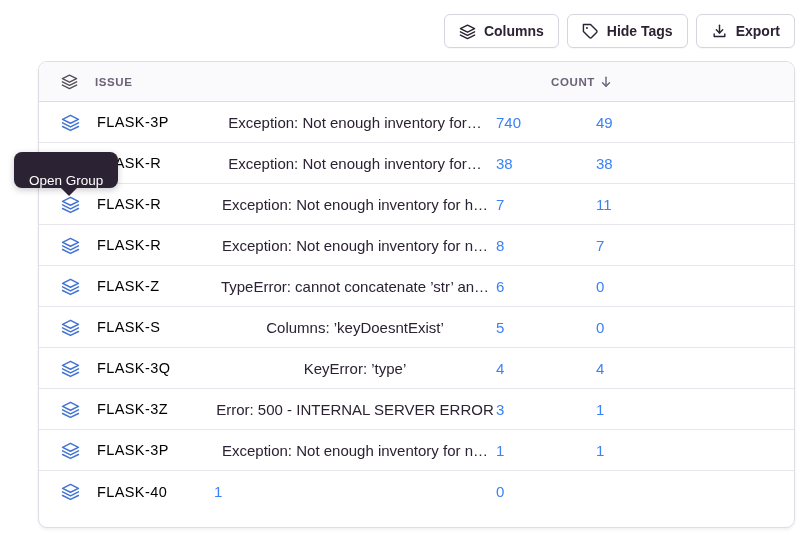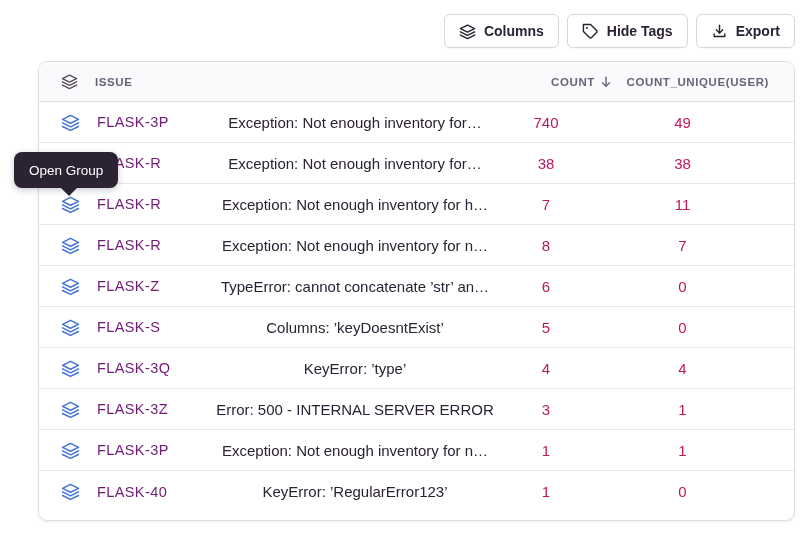--- a/index.html
+++ b/index.html
@@ -11,41 +11,41 @@
   
   .toolbar { display:flex; justify-content:flex-end; gap:8px; margin-bottom:13px; }
   .tb-btn { display:inline-flex; align-items:center; gap:8px; height:34px; padding:0 14px;
             background:#ffffff; border:1px solid #d8d4de; border-radius:6px;
             font-family:inherit; font-size:14px; font-weight:700; color:#2b2233;
             cursor:pointer; box-shadow:0 1px 1px rgba(43,34,51,0.03); }
   .tb-btn svg { display:block; }
 
   
   .panel { background:#ffffff; border:1px solid #dfdce4; border-radius:9px;
-           box-shadow:0 2px 3px rgba(43,34,51,0.06); padding-bottom:8px; overflow:hidden; }
+           box-shadow:0 2px 3px rgba(43,34,51,0.06); padding-bottom:15px; overflow:hidden; }
   .grid-row { display:grid; grid-template-columns:153px 1fr 100px 173px;
               align-items:center; padding:0 25px 0 22px; }
   .thead { height:40px; background:#faf9fb; border-bottom:1px solid #dfdce4;
            color:#6a6277; font-size:11.5px; font-weight:700; letter-spacing:0.6px; }
   .hcell-issue { display:flex; align-items:center; gap:17px; }
   .hcell-num { display:flex; align-items:center; justify-content:flex-end; gap:4px; }
   .sort-arrow { display:flex; margin-right:-17px; }
   .row { height:41px; border-bottom:1px solid #e8e5ec; background:#ffffff; }
   .tbody .row:last-child { border-bottom:none; }
   .cell-issue { display:flex; align-items:center; gap:17px; min-width:0; }
   .issue-icon { display:flex; color:#4374d4; cursor:pointer; }
-  .issue-id { font-size:14.5px; color:#701a75; letter-spacing:0.4px; cursor:pointer;
+  .issue-id { font-size:14.5px; color:#000000; letter-spacing:0.4px; cursor:pointer;
               text-decoration:none; white-space:nowrap; }
   .cell-title { font-size:15px; color:#2b2233; white-space:nowrap; overflow:hidden; min-width:0;text-align:center; }
-  .cell-num { font-size:15px; color:#be185d; text-align:center; }
+  .cell-num { font-size:15px; color:#3b82f6; text-align:left; }
   .hicon { display:flex; color:#57505e; }
 
   
   .tooltip { position:absolute; left:14px; top:152px; z-index:10; height:36px;
-             padding:14px 15px; display:flex; align-items:center;
+             padding:0 15px; display:flex; align-items:flex-end;
              background:#2b2233; color:#ffffff; font-size:13.5px; font-weight:400;
              border-radius:8px; box-shadow:0 2px 6px rgba(43,34,51,0.25); }
   .tooltip::after { content:""; position:absolute; top:100%; left:47px;
                     border-left:8px solid transparent; border-right:8px solid transparent;
                     border-top:8px solid #2b2233; }
 </style>
 </head>
 <body>
 
 <div class="page">
@@ -98,23 +98,20 @@
         <div></div>
         <div class="hcell-num">
           <span>COUNT</span>
           <span class="sort-arrow">
             <svg width="14" height="14" viewBox="0 0 16 16" fill="none" stroke="#6a6277" stroke-width="1.6" stroke-linejoin="round" stroke-linecap="round">
               <path d="M8 2.5 v10"></path>
               <polyline points="4,8.8 8,12.8 12,8.8"></polyline>
             </svg>
           </span>
         </div>
-        <div class="hcell-num">
-          <span>COUNT_UNIQUE(USER)</span>
-        </div>
       </div>
       <div class="tbody">
   <div class="grid-row row">
     <div class="cell-issue">
       <span class="issue-icon">
         <svg width="19" height="19" viewBox="0 0 24 24" fill="none" stroke="currentColor" stroke-width="2" stroke-linejoin="round" stroke-linecap="round">
           <path d="M12 3 L22 8 L12 13 L2 8 Z"></path>
           <polyline points="2,12.5 12,17.5 22,12.5"></polyline>
           <polyline points="2,17 12,22 22,17"></polyline>
         </svg>
@@ -258,21 +255,20 @@
     <div class="cell-issue">
       <span class="issue-icon">
         <svg width="19" height="19" viewBox="0 0 24 24" fill="none" stroke="currentColor" stroke-width="2" stroke-linejoin="round" stroke-linecap="round">
           <path d="M12 3 L22 8 L12 13 L2 8 Z"></path>
           <polyline points="2,12.5 12,17.5 22,12.5"></polyline>
           <polyline points="2,17 12,22 22,17"></polyline>
         </svg>
       </span>
       <a class="issue-id">FLASK-40</a>
     </div>
-    <div class="cell-title">KeyError: ’RegularError123’</div>
     <div class="cell-num">1</div>
     <div class="cell-num">0</div>
   </div>
 </div>
     </div>
   </div>
 
   <div class="tooltip">
     <span>Open Group</span>
   </div>

